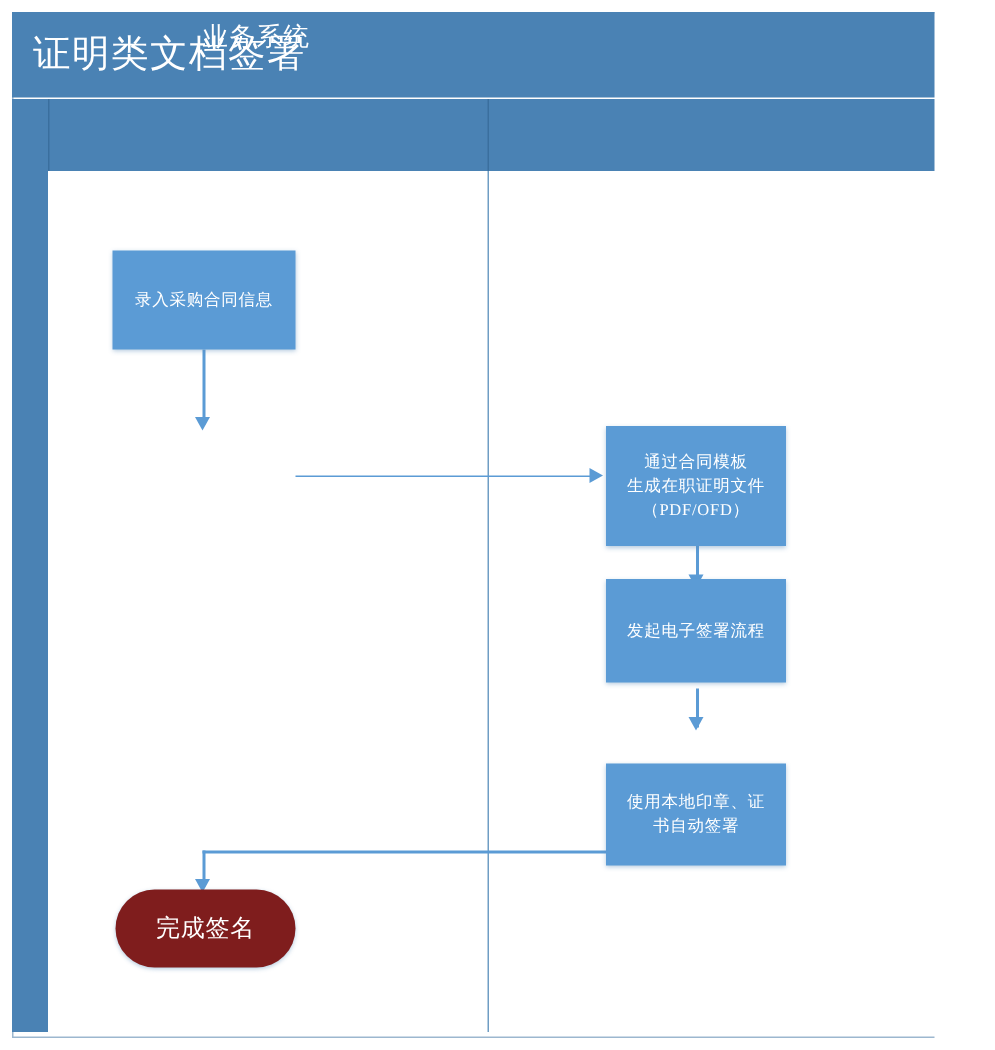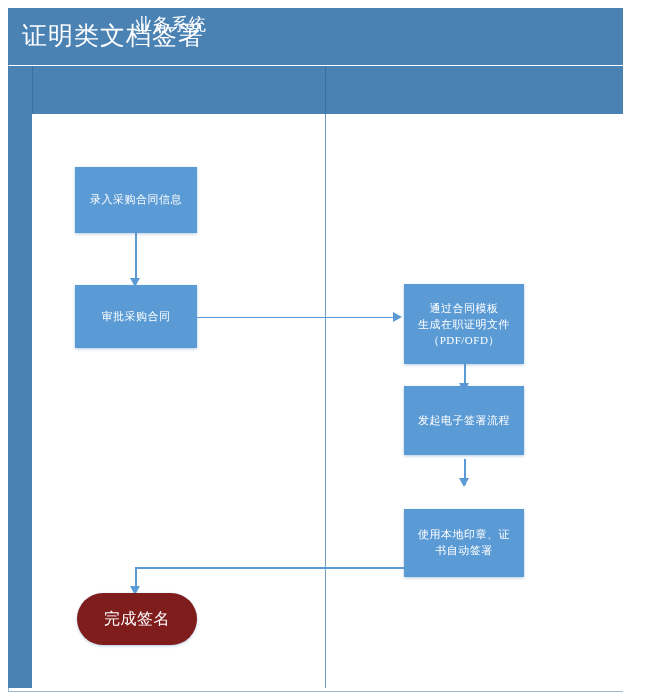--- a/index.html
+++ b/index.html
@@ -200,25 +200,20 @@
   <div class="conn h" style="left:135px; top:567px; width:331px;"></div>
   <div class="conn v" style="left:135px; top:567px; height:24px;"></div>
   <div class="arrow-down" style="left:130.3px; top:586px;"></div>
 
   <div class="node" style="left:75px; top:167px; width:122px; height:66px;">
     <div class="lines">
       <span>录入采购合同信息</span>
     </div>
   </div>
 
-  <div class="node" style="left:75px; top:285px; width:122px; height:63px;">
-    <div class="lines">
-      <span>审批采购合同</span>
-    </div>
-  </div>
 
   <div class="node" style="left:404px; top:284px; width:120px; height:80px;font-family:Liberation Serif, serif;">
     <div class="lines">
       <span>通过合同模板</span>
       <span>生成在职证明文件</span>
       <span>（PDF/OFD）</span>
     </div>
   </div>
 
   <div class="node" style="left:404px; top:386px; width:120px; height:69px;">

